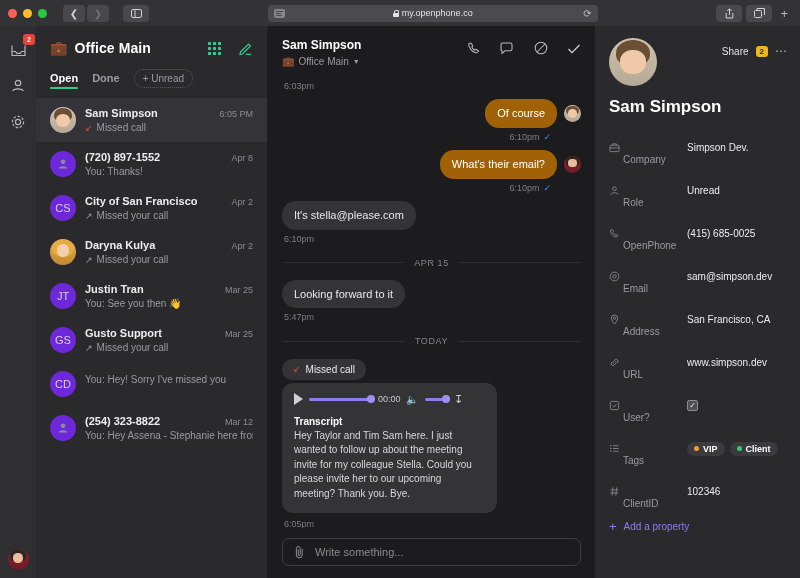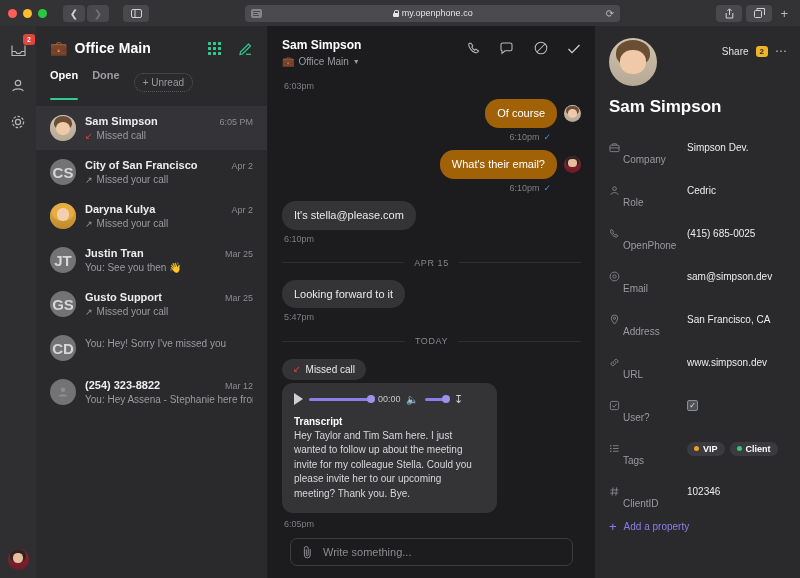--- a/index.html
+++ b/index.html
@@ -14,21 +14,21 @@
   
   .chrome{ height:26px; background:#333336; display:flex; align-items:center; padding:0 8px; gap:8px; flex:0 0 26px; position:relative; }
   .traffic{ display:flex; gap:6px; align-items:center; }
   .dot{ width:9px; height:9px; border-radius:50%; }
   .dot.r{background:#ff5f57;} .dot.y{background:#febc2e;} .dot.g{background:#28c840;}
   .navbtns{ display:flex; gap:2px; margin-left:8px; }
   .cbtn{ width:22px; height:17px; border-radius:4px; background:#49494d; display:flex; align-items:center; justify-content:center; color:#d2d2d4; font-size:10px; }
   .cbtn.dis{ color:#717175; }
   .cbtn.wide{ width:26px; }
   .addrwrap{ flex:1; display:flex; justify-content:center; }
-  .addr{ width:375px; height:17px; background:#4b4b4f; border-radius:4px; display:flex; align-items:center; position:relative; padding:0 6px; }
+  .addr{ width:330px; height:17px; background:#4b4b4f; border-radius:4px; display:flex; align-items:center; position:relative; padding:0 6px; }
   .addr .reader{ width:11px; height:9px; border-radius:2px; background:#85858a; display:flex; flex-direction:column; justify-content:center; gap:1px; padding:1px 2px; }
   .addr .reader i{ display:block; height:1px; background:#4b4b4f; }
   .addr .reader i:nth-child(1){width:100%;} .addr .reader i:nth-child(2){width:70%;} .addr .reader i:nth-child(3){width:85%;}
   .addr .urlc{ position:absolute; left:0; right:0; display:flex; align-items:center; justify-content:center; gap:3px; font-size:9px; color:#e3e3e5; }
   .lock{ width:6px; height:7px; position:relative; }
   .lock:before{ content:""; position:absolute; bottom:0; left:0; width:6px; height:4px; background:#e3e3e5; border-radius:1px; }
   .lock:after{ content:""; position:absolute; top:0; left:1.5px; width:3px; height:3px; border:1px solid #e3e3e5; border-bottom:none; border-radius:2px 2px 0 0; }
   .reload{ position:absolute; right:6px; font-size:10px; color:#bdbdbf; }
   .rightbtns{ display:flex; gap:4px; align-items:center; }
   .plus{ color:#b9b9bb; font-size:13px; padding:0 4px; }
@@ -45,28 +45,28 @@
   
   .convcol{ width:232px; flex:0 0 232px; background:#2a2a2d; display:flex; flex-direction:column; border-right:1px solid #1f1f21; }
   .convhead{ padding:14px 14px 0 14px; }
   .convtitle{ display:flex; align-items:center; gap:7px; }
   .convtitle .case{ font-size:14px; }
   .convtitle h1{ font-size:14px; font-weight:bold; color:#fff; flex:1; letter-spacing:.1px; }
   .hicon{ color:#2ecc8f; display:flex; align-items:center; }
   .gridico{ display:grid; grid-template-columns:repeat(3,3px); grid-gap:2px; }
   .gridico span{ width:3px; height:3px; background:#2ecc8f; border-radius:.5px; }
   .tabs{ display:flex; align-items:center; gap:14px; margin-top:13px; padding-bottom:2px; }
-  .tab{ font-size:11px; color:#9b9ba0; padding-bottom:19px; position:relative; font-weight:bold; }
+  .tab{ font-size:11px; color:#9b9ba0; padding-bottom:5px; position:relative; font-weight:bold; }
   .tab.active{ color:#fff; }
   .tab.active:after{ content:""; position:absolute; left:0; right:0; bottom:0; height:2px; background:#2ecc8f; border-radius:2px; }
   .unread{ font-size:10px; color:#9b9ba0; border:1px dotted #5d5d63; border-radius:10px; padding:3px 8px; margin-bottom:4px; }
   .convlist{ flex:1; overflow:hidden; margin-top:4px; }
   .conv{ display:flex; gap:9px; padding:9px 14px; align-items:flex-start; }
   .conv.sel{ background:#333338; }
-  .av{ width:26px; height:26px; border-radius:50%; flex:0 0 26px; display:flex; align-items:center; justify-content:center; font-size:15px; font-weight:bold; color:#d5d5da; background:#737373; overflow:hidden; }
+  .av{ width:26px; height:26px; border-radius:50%; flex:0 0 26px; display:flex; align-items:center; justify-content:center; font-size:11px; font-weight:normal; color:#d5d5da; background:#6d28d9; overflow:hidden; }
   .convbody{ flex:1; min-width:0; }
   .convrow1{ display:flex; align-items:baseline; gap:6px; }
   .convname{ font-size:11px; font-weight:bold; color:#ecedef; flex:1; white-space:nowrap; overflow:hidden; text-overflow:ellipsis; }
   .convtime{ font-size:9px; color:#8b8b91; white-space:nowrap; }
   .convprev{ font-size:10px; color:#9a9aa0; margin-top:3px; white-space:nowrap; overflow:hidden; text-overflow:ellipsis; display:flex; align-items:center; gap:4px; }
   .arr{ font-size:9px; }
   .arr.miss{ color:#e2453c; }
   .arr.out{ color:#9a9aa0; }
 
   
@@ -95,21 +95,21 @@
   .play{ width:0; height:0; border-left:9px solid #cfcfd4; border-top:6px solid transparent; border-bottom:6px solid transparent; }
   .track{ height:3px; background:#8b7ee8; border-radius:2px; position:relative; }
   .track.t1{ width:63px; }
   .track.t2{ width:22px; }
   .knob{ width:8px; height:8px; border-radius:50%; background:#9d92ee; position:absolute; right:-3px; top:-2.5px; }
   .vmtime{ font-size:9px; color:#c6c6cb; }
   .spk{ color:#cfcfd4; font-size:10px; }
   .dl{ color:#cfcfd4; font-size:11px; margin-left:1px; }
   .trt{ font-size:10px; font-weight:bold; color:#fff; margin-top:10px; }
   .trb{ font-size:10px; color:#d7d7dc; line-height:1.45; margin-top:2px; }
-  .composer{ padding:10px 22px 12px;text-align:center; }
+  .composer{ padding:10px 14px 12px;text-align:center; }
   .cinput{ border:1px solid #3d3d41; border-radius:7px; height:28px; display:flex; align-items:center; gap:10px; padding:0 11px; color:#8b8b91; font-size:11px; background:#1c1c1e; }
 
   
   .cpanel{ width:205px; flex:0 0 205px; background:#2a2a2d; padding:12px 12px 0 14px; }
   .cptop{ display:flex; align-items:flex-start; }
   .cpav{ width:48px; height:48px; border-radius:50%; overflow:hidden; flex:0 0 48px; }
   .cpshare{ margin-left:auto; display:flex; align-items:center; gap:7px; padding-top:6px; }
   .sharelbl{ font-size:10px; color:#e3e3e6; }
   .sbadge{ background:#f0b429; color:#2a2a2d; font-size:8px; font-weight:bold; border-radius:3px; padding:1px 4px; }
   .dots{ color:#b9b9be; font-size:12px; letter-spacing:1px; }
@@ -253,20 +253,37 @@
               <div class="face m"></div>
             </div>
             <div class="convbody">
               <div class="convrow1">
                 <span class="convname">Sam Simpson</span>
                 <span class="convtime">6:05 PM</span>
               </div>
               <div class="convprev">
                 <span class="arr miss">↙</span>
                 <span>Missed call</span>
+              </div>
+            </div>
+          </div>
+          <div class="conv">
+            <div class="av">
+              <svg width="14" height="14" viewBox="0 0 16 16">
+                <circle cx="8" cy="5.4" r="2.6" fill="#8d8d95"></circle>
+                <path d="M3 13 C3.8 9.8 12.2 9.8 13 13 Z" fill="#8d8d95"></path>
+              </svg>
+            </div>
+            <div class="convbody">
+              <div class="convrow1">
+                <span class="convname">(720) 897-1552</span>
+                <span class="convtime">Apr 8</span>
+              </div>
+              <div class="convprev">
+                <span>You: Thanks!</span>
               </div>
             </div>
           </div>
           <div class="conv">
             <div class="av">CS</div>
             <div class="convbody">
               <div class="convrow1">
                 <span class="convname">City of San Francisco</span>
                 <span class="convtime">Apr 2</span>
               </div>
@@ -479,21 +496,21 @@
             <span class="pval">Simpson Dev.</span>
           </div>
           <div class="prow">
             <span class="pico">
               <svg width="11" height="11" viewBox="0 0 12 12">
                 <circle cx="6" cy="4" r="2" fill="none" stroke="#84848a"></circle>
                 <path d="M2 10.5 C2.6 7.6 9.4 7.6 10 10.5" fill="none" stroke="#84848a"></path>
               </svg>
             </span>
             <span class="plbl">Role</span>
-            <span class="pval">Cedric</span>
+            <span class="pval">Unread</span>
           </div>
           <div class="prow">
             <span class="pico">
               <svg width="11" height="11" viewBox="0 0 12 12">
                 <path d="M2 2 C1.2 3 1.8 5.4 3.5 7.4 C5.2 9.4 7.7 10.4 8.8 9.6 L9.8 8.4 L7.6 6.9 L6.6 7.8 C5.8 7.3 4.6 6 4.2 5.2 L5 4.2 L3.5 2 Z" fill="none" stroke="#84848a"></path>
               </svg>
             </span>
             <span class="plbl">OpenPhone</span>
             <span class="pval">(415) 685-0025</span>
           </div>

